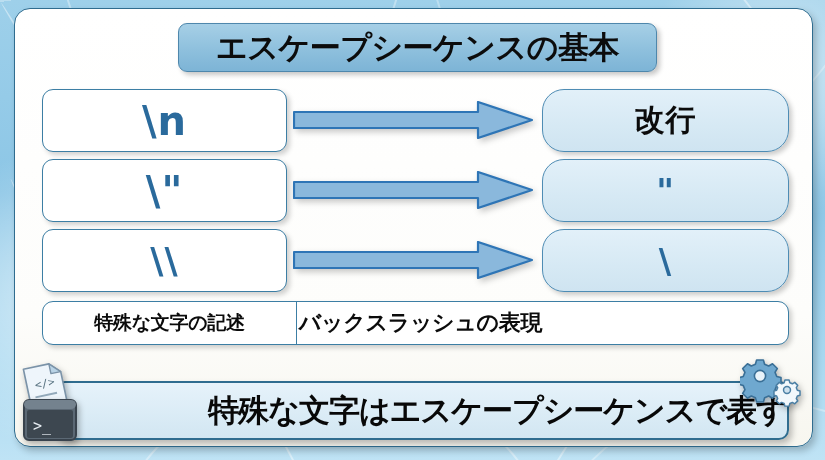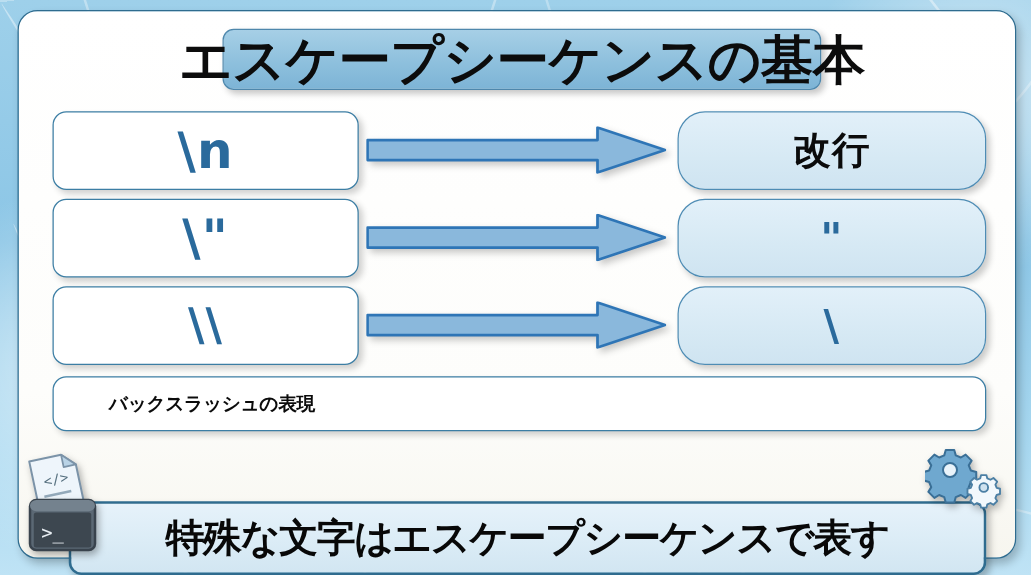--- a/index.html
+++ b/index.html
@@ -39,21 +39,21 @@
 
   
   #title-box{
     position:absolute;left:163px;top:14px;width:477px;height:47px;
     background:linear-gradient(#a6cfe6,#8ec0dd 55%,#7db4d6);
     border:1.6px solid #4e87ac;border-radius:9px;
     box-shadow:3px 3px 5px rgba(0,0,0,.22);
     display:flex;align-items:center;justify-content:center;
   }
   #title-text{
-    font-size:42px;font-weight:bold;color:#0c0c0c;letter-spacing:-.5px;
+    font-size:31px;font-weight:bold;color:#0c0c0c;letter-spacing:-.5px;
     white-space:nowrap;
   }
 
   
   .row{position:absolute;left:0;width:797px;height:64px;}
   .row.r0{top:80px;}
   .row.r1{top:150px;}
   .row.r2{top:220px;}
 
   .src-box{
@@ -95,29 +95,29 @@
     display:flex;
   }
   .cap-cell{
     flex:0 0 auto;display:flex;align-items:center;justify-content:center;
     height:100%;
   }
   .cap-cell:nth-child(1){width:253px;}
   .cap-cell:nth-child(2){width:247px;border-left:1.6px solid #3c7ea4;}
   .cap-cell:nth-child(3){width:243px;border-left:1.6px solid #3c7ea4;}
   .cap-text{font-size:19px;font-weight:bold;color:#0b0b0b;white-space:nowrap;letter-spacing:-.3px;}
-  .cap-text.tight{font-size:15px;}
+  .cap-text.tight{font-size:22px;}
 
   
   #banner{
-    position:absolute;left:40px;top:392px;width:730px;height:55px;
+    position:absolute;left:40px;top:372px;width:730px;height:55px;
     background:linear-gradient(#e6f2fa,#dbecf6 55%,#d2e6f2);
     border:2px solid #2f6c8f;border-radius:10px;
     box-shadow:3px 4px 6px rgba(0,0,0,.25);
-    display:flex;align-items:center;justify-content:center;
+    display:flex;align-items:center;justify-content:flex-end;
   }
   #banner-text{
     font-size:31px;font-weight:bold;color:#080808;white-space:nowrap;
     letter-spacing:-1px;
   }
 
   
   #code-doc-icon{position:absolute;left:22px;top:361px;width:48px;height:56px;
     filter:drop-shadow(2px 3px 3px rgba(0,0,0,.30));}
   #terminal-icon{position:absolute;left:22px;top:398px;width:56px;height:44px;
@@ -179,20 +179,23 @@
       <svg class="arrow" viewBox="0 0 240 38">
         <polygon points="1,11 185,11 185,1 239,19 185,37 185,27 1,27" fill="#8ab8dc" stroke="#2e75b6" stroke-width="2.2" stroke-linejoin="round"></polygon>
       </svg>
       <div class="dst-box">
         <span class="dst-text glyph">\</span>
       </div>
     </div>
 
     <div id="caption-strip">
       <div class="cap-cell">
+        <span class="cap-text">特殊な文字の記述</span>
+      </div>
+      <div class="cap-cell">
         <span class="cap-text tight">バックスラッシュの表現</span>
       </div>
     </div>
 
     <div id="banner">
       <span id="banner-text">特殊な文字はエスケープシーケンスで表す</span>
     </div>
   </div>
 
   <svg id="code-doc-icon" viewBox="0 0 48 56">

